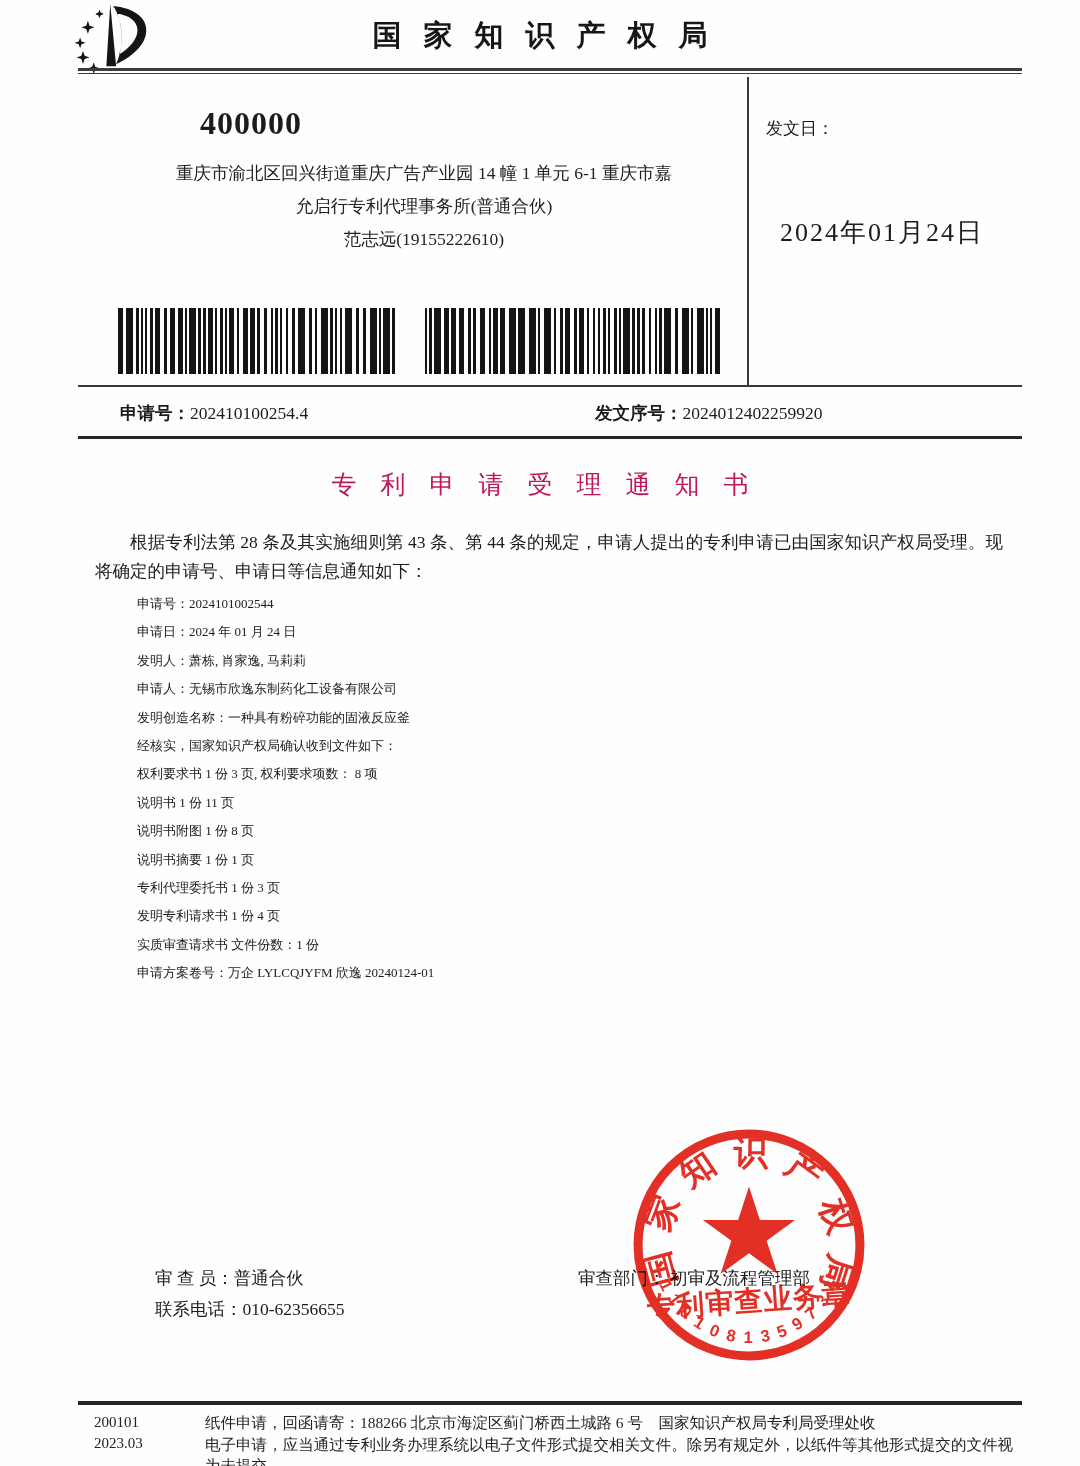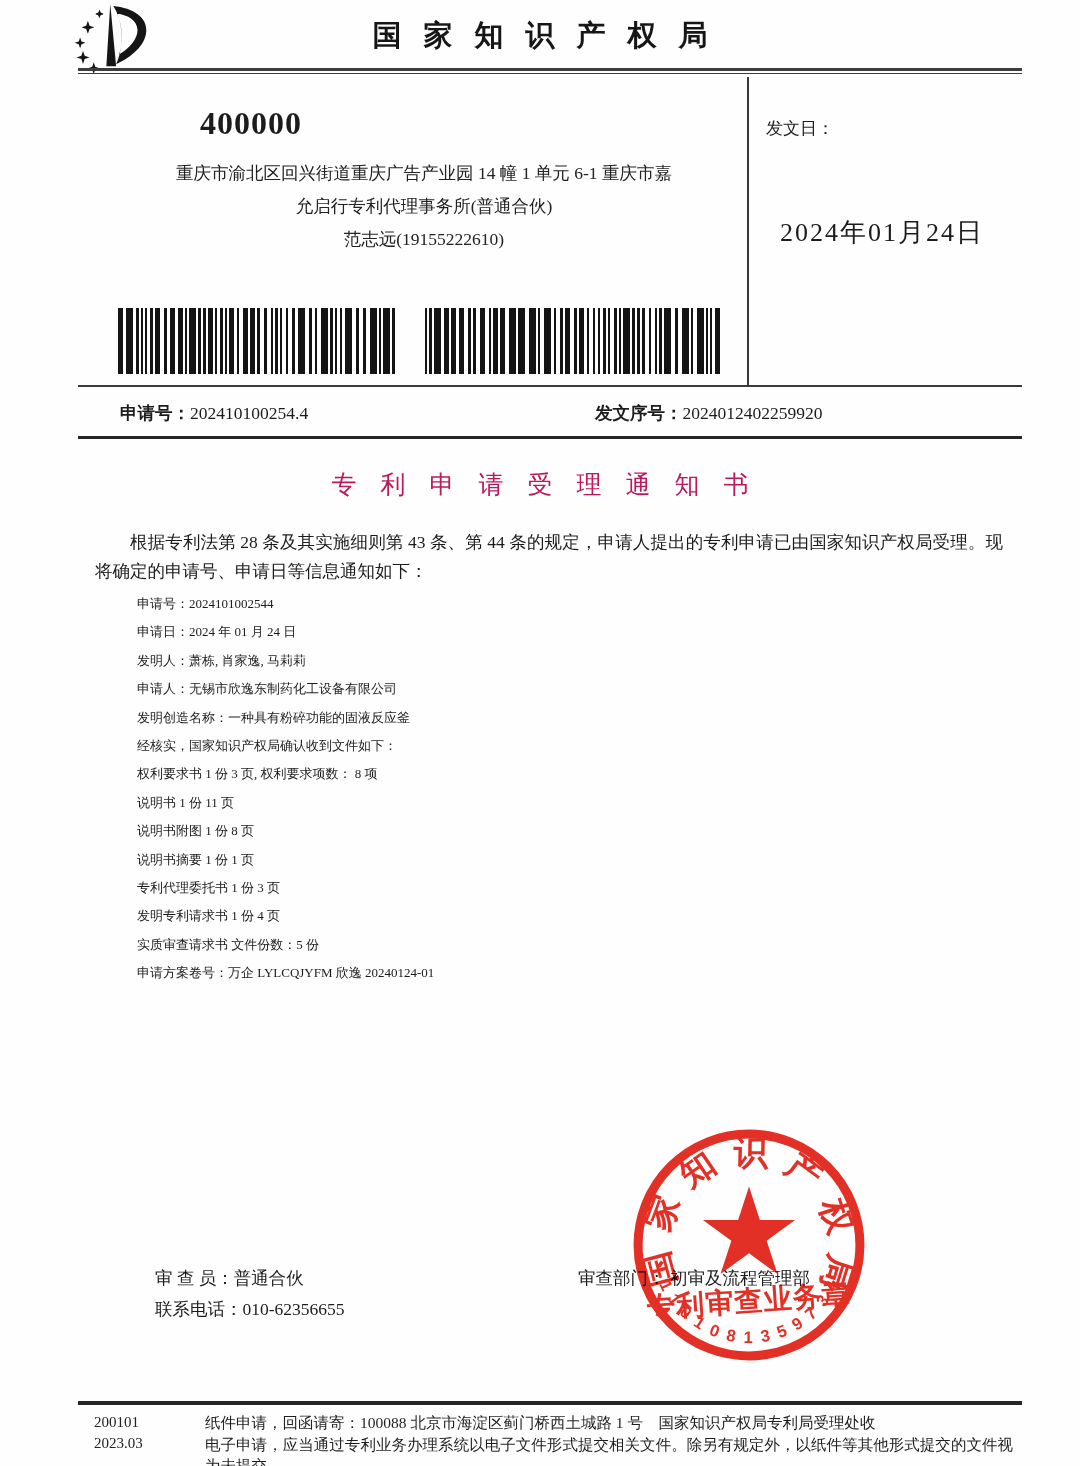--- a/index.html
+++ b/index.html
@@ -201,21 +201,21 @@
     <div>发明人：萧栋, 肖家逸, 马莉莉</div>
     <div>申请人：无锡市欣逸东制药化工设备有限公司</div>
     <div>发明创造名称：一种具有粉碎功能的固液反应釜</div>
     <div>经核实，国家知识产权局确认收到文件如下：</div>
     <div>权利要求书 1 份 3 页, 权利要求项数： 8 项</div>
     <div>说明书 1 份 11 页</div>
     <div>说明书附图 1 份 8 页</div>
     <div>说明书摘要 1 份 1 页</div>
     <div>专利代理委托书 1 份 3 页</div>
     <div>发明专利请求书 1 份 4 页</div>
-    <div>实质审查请求书 文件份数：5 份</div>
+    <div>实质审查请求书 文件份数：1 份</div>
     <div>申请方案卷号：万企 LYLCQJYFM 欣逸 20240124-01</div>
   </div>
 
 
   <div class="signoff">
     <div class="examiner"><span>审 查 员：</span><span>普通合伙</span></div>
     <div class="department"><span>审查部门：</span> <span>初审及流程管理部</span></div>
     <div class="phone"><span>联系电话：</span><span>010-62356655</span></div>
   </div>
 
@@ -234,17 +234,17 @@
       <textPath href="#arcBottom" xlink:href="#arcBottom" startOffset="9" textLength="225" lengthAdjust="spacing">1101081359734</textPath>
     </text>
   </svg>
 
   <div class="footer-rule"></div>
   <div class="codes">
     <div>200101</div>
     <div>2023.03</div>
   </div>
   <div class="ftext">
-    <div>纸件申请，回函请寄：100088 北京市海淀区蓟门桥西土城路 1 号　国家知识产权局专利局受理处收</div>
+    <div>纸件申请，回函请寄：188266 北京市海淀区蓟门桥西土城路 6 号　国家知识产权局专利局受理处收</div>
     <div>电子申请，应当通过专利业务办理系统以电子文件形式提交相关文件。除另有规定外，以纸件等其他形式提交的文件视为未提交。</div>
   </div>
 
 </div>
 
 </body></html>

